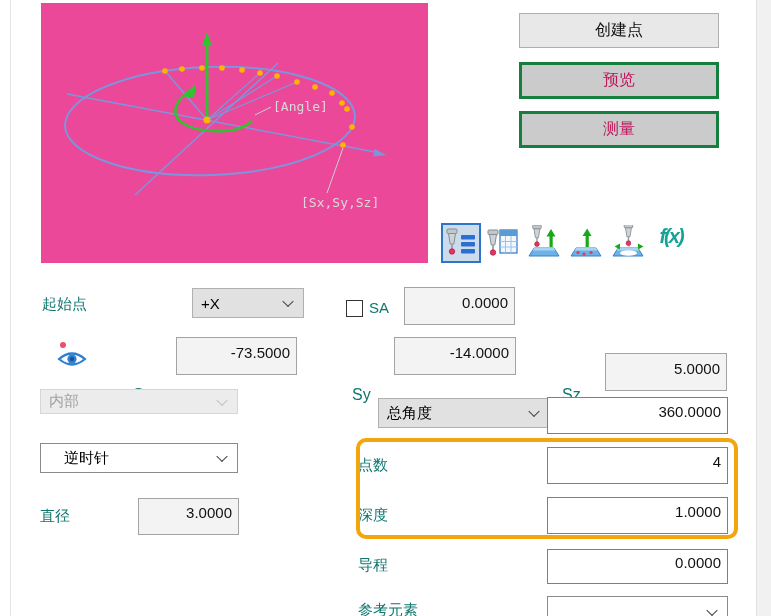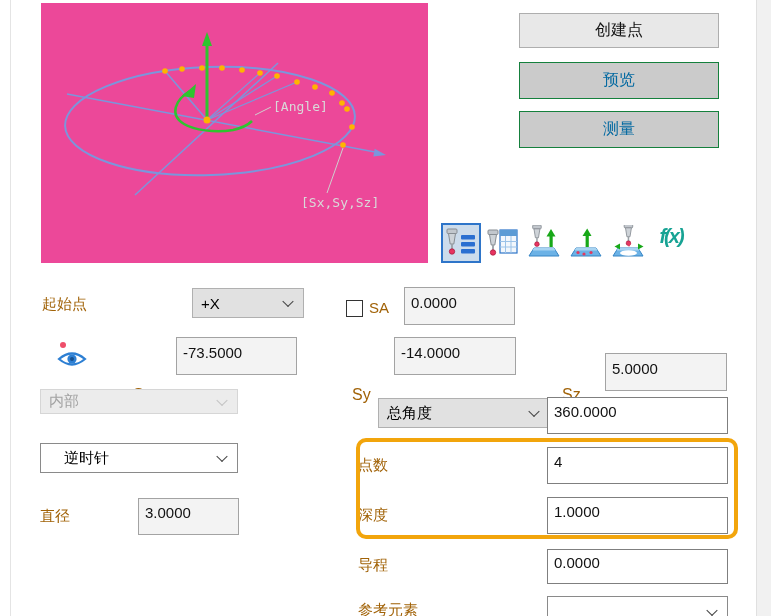--- a/index.html
+++ b/index.html
@@ -10,34 +10,34 @@
   }
   .vline { position:absolute; left:10px; top:0; width:1px; height:616px; background:#e4e4e4; }
   .scrollbar { position:absolute; left:756px; top:0; width:15px; height:616px;
     background:#f1f1f1; border-left:1px solid #e0e0e0; }
 
   .diagram { position:absolute; left:41px; top:3px; width:387px; height:260px; background:#ec4899; }
 
   .btn { position:absolute; left:519px; width:200px; display:flex; align-items:center; justify-content:center;
     font-size:16px; }
   .btn.enabled { height:35px; top:13px; background:#e8e8e8; border:1px solid #aeaeae; color:#111; }
-  .btn.disabled { height:37px; background:#cbcbcb; border:1px solid #15803d; color:#0369a1; }
+  .btn.disabled { height:37px; background:#cbcbcb; border:3px solid #15803d; color:#be185d; }
   .btn.preview { top:62px; }
   .btn.measure { top:111px; }
 
   .toolbar { position:absolute; left:441px; top:222px; height:42px; display:flex; align-items:center; gap:2px; }
   .tool { width:40px; height:40px; display:flex; justify-content:center; border:2px solid transparent; }
   .tool.selected { background:#ccdcec; border:2px solid #2e75c9; }
   .fx { font-size:20px; font-weight:bold; font-style:italic; color:#17a394; letter-spacing:-2px; }
 
-  .lbl { position:absolute; font-size:15px; color:#a16207; white-space:nowrap; }
+  .lbl { position:absolute; font-size:15px; color:#0f766e; white-space:nowrap; }
   .lbl.axis { font-size:16px;margin-top:40px; }
 
   .field { position:absolute; font-family:"Liberation Sans", sans-serif; font-size:15px; color:#111;
-    padding:2px 6px 10px 6px; outline:none; }
+    padding:2px 6px 10px 6px; outline:none;text-align:right; }
   .field.grayish { background:#f3f3f3; border:1px solid #a3a3a3; }
   .field.white { background:#ffffff; border:1px solid #7f7f7f; }
 
   .combo { position:absolute; display:flex; align-items:center; font-size:15px; padding-left:8px; }
   .combo.gray { background:#e1e1e1; border:1px solid #b0b0b0; color:#000; }
   .combo.white { background:#ffffff; border:1px solid #8a8a8a; color:#000; }
   .combo.disabled { background:#ececec; border:1px solid #d6d6d6; color:#a2a2a2; }
   .combo .chev { position:absolute; right:11px; top:50%; width:8px; height:8px;
     border-right:1.6px solid #444; border-bottom:1.6px solid #444;
     transform:translateY(-70%) rotate(45deg); }

